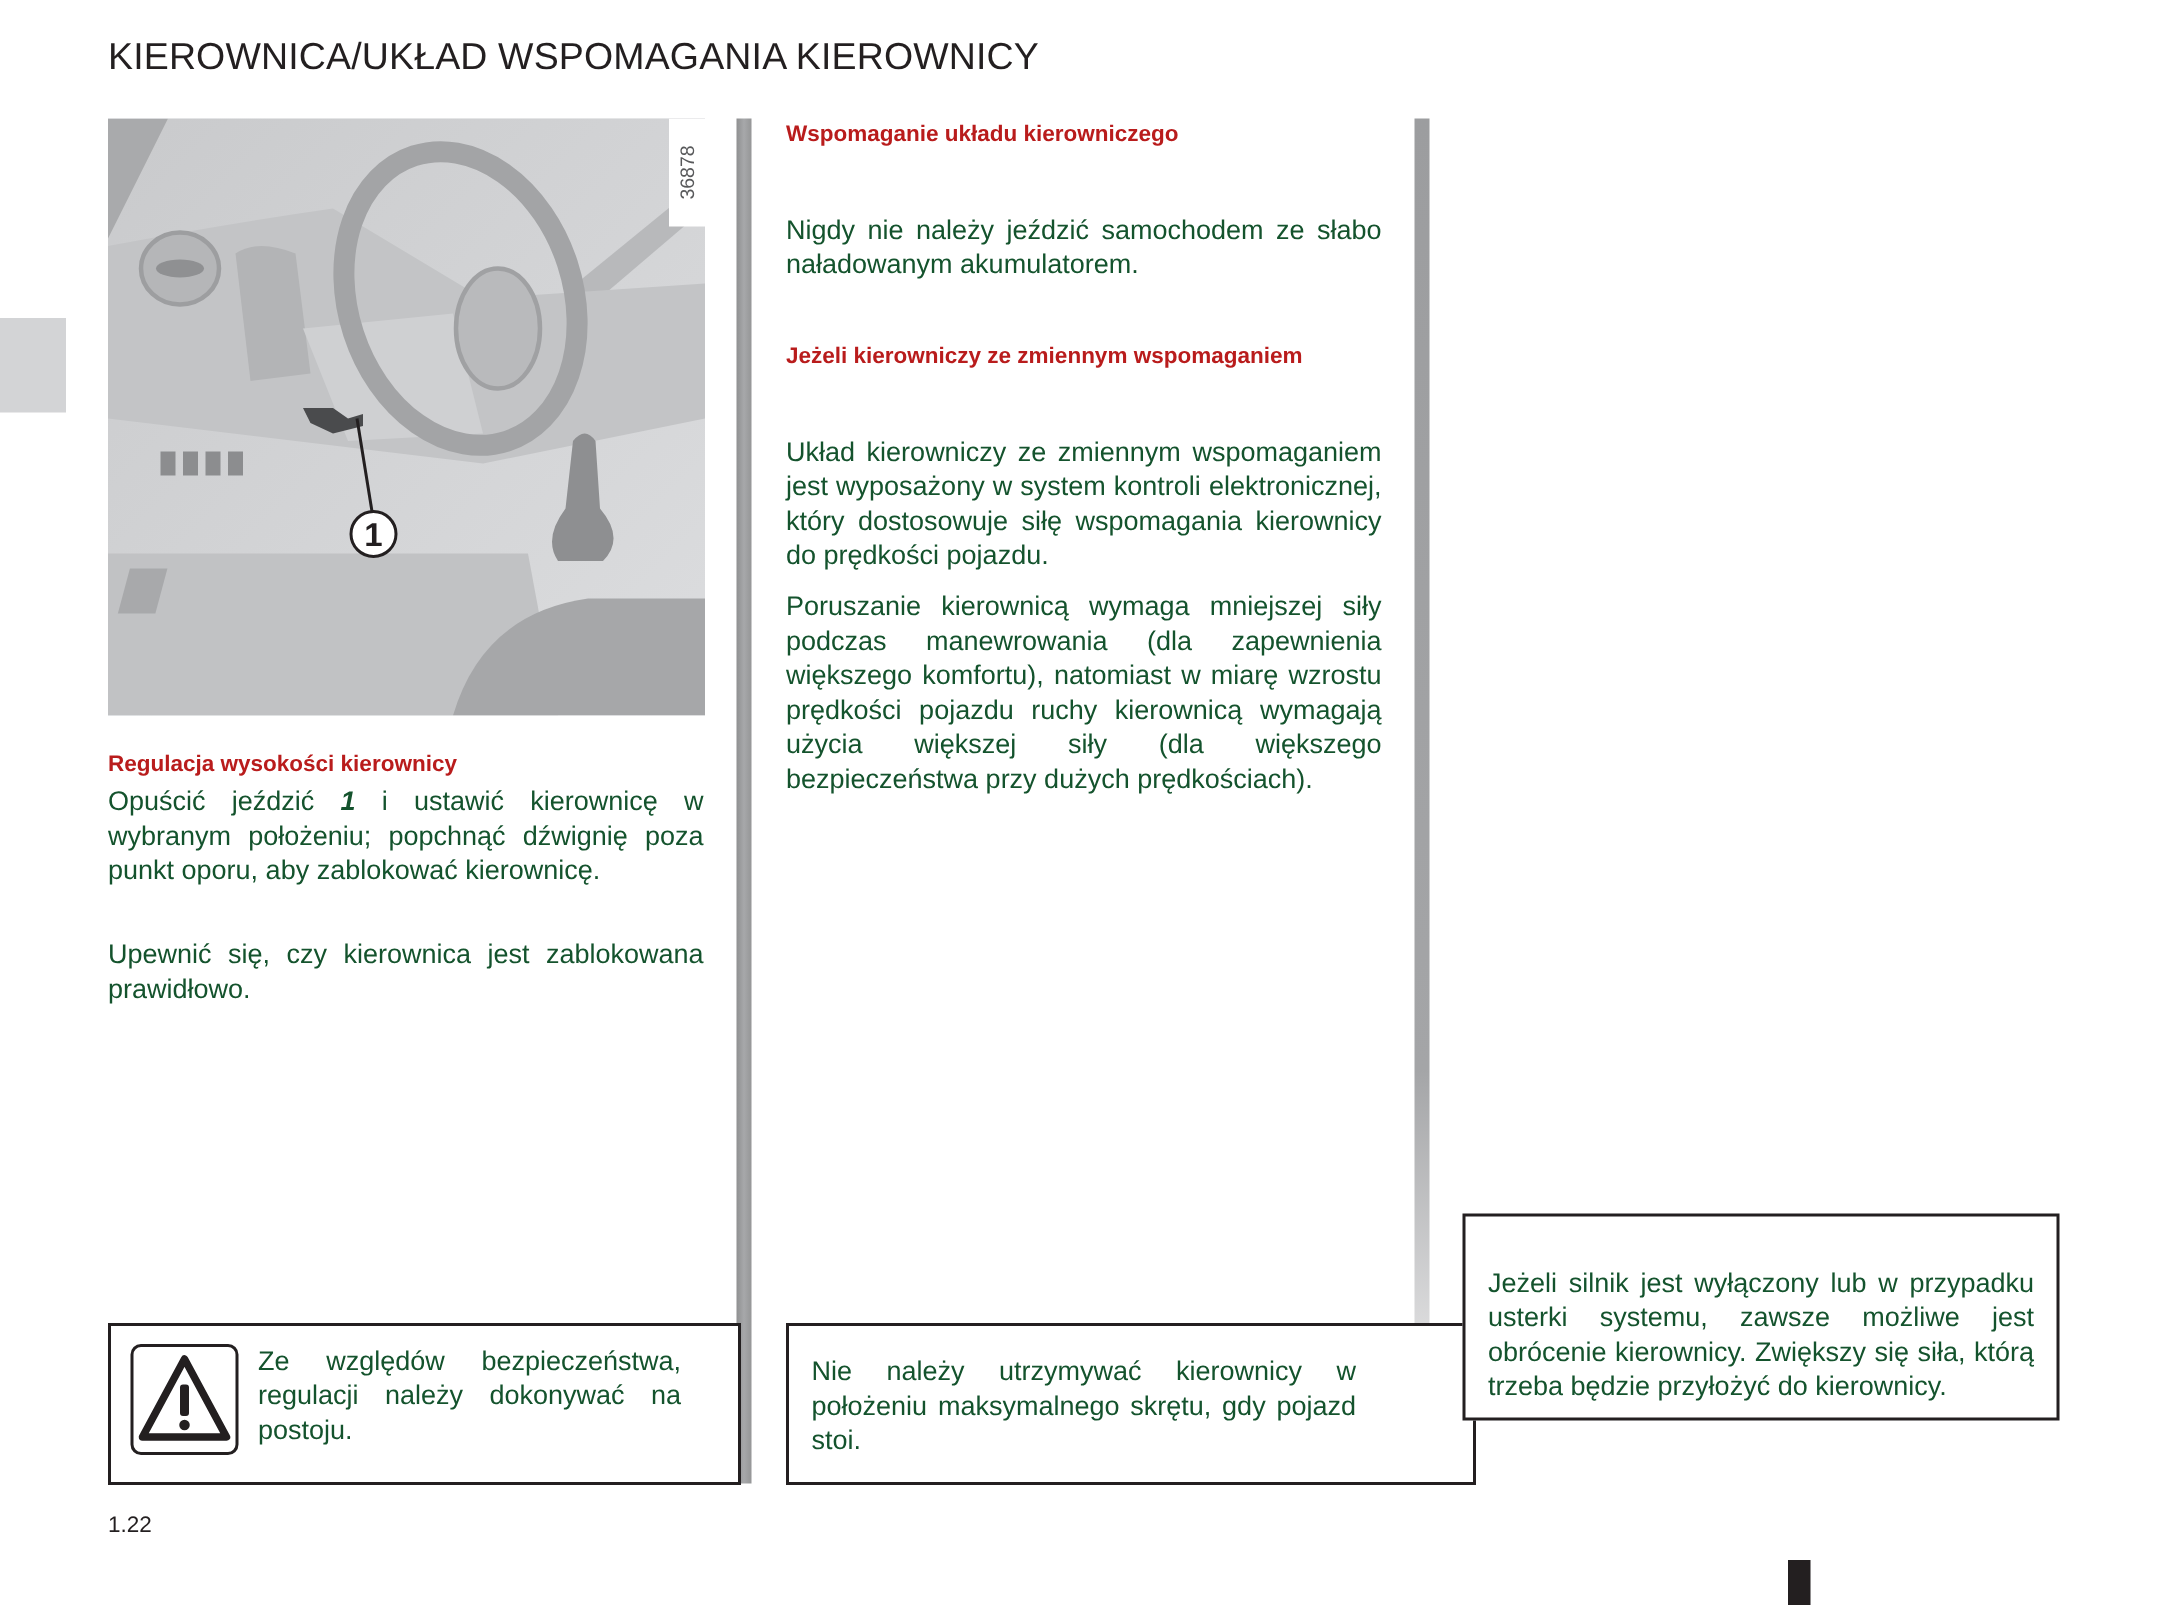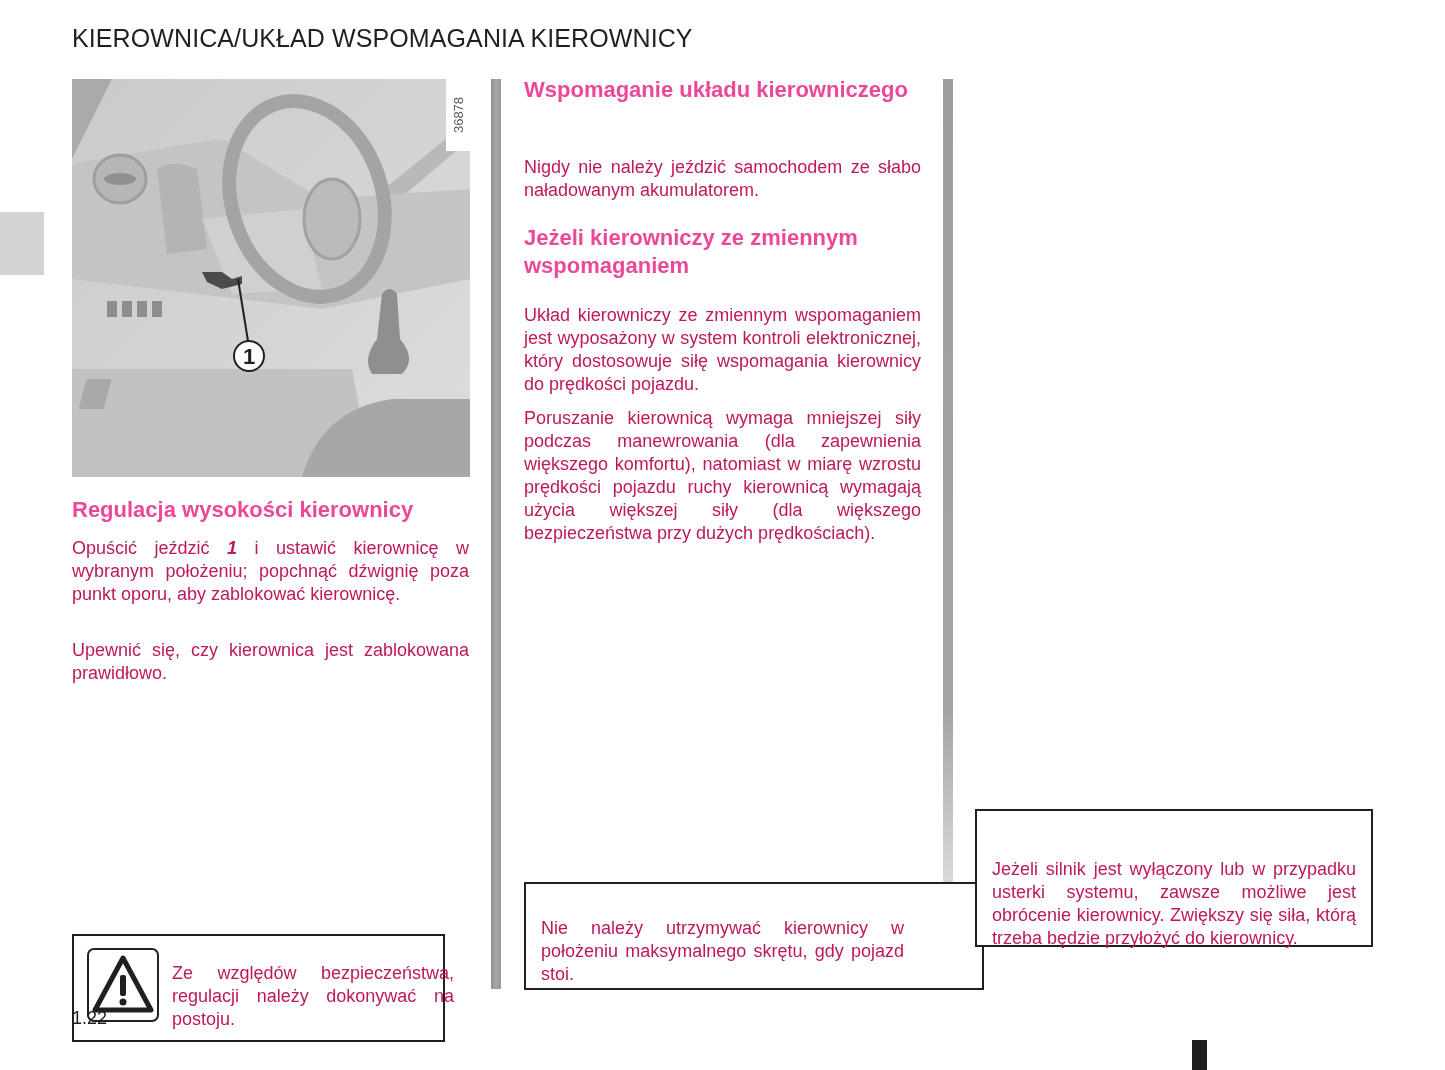--- a/index.html
+++ b/index.html
@@ -10,29 +10,29 @@
   .side-tab { left:0; top:212px; width:44px; height:63px; background:#d3d4d6; }
   .divider { width:10px; background:linear-gradient(to right,#8f9091,#a7a8aa,#959697); }
   .div1 { left:491px; top:79px; height:910px; }
   .div2 { left:943px; top:79px; height:906px;
           background:linear-gradient(to bottom,#9c9d9f 0%,#a4a5a7 70%,#e6e6e7 93%,#ffffff 100%); }
   .figure { left:72px; top:79px; width:398px; height:398px; background:#d0d1d3; overflow:hidden; }
   .figure svg { display:block; }
   .fig-id { position:absolute; right:0; top:0; width:24px; height:72px; background:#fff; }
   .fig-id span { position:absolute; left:50%; top:50%; transform:translate(-50%,-50%) rotate(-90deg);
                  font-size:13px; color:#58595b; white-space:nowrap; }
-  .h2 { font-size:22px; font-weight:bold; line-height:28px; color:#ec4899; }
-  .p { font-size:18px; line-height:23px; text-align:justify; color:#be185d; hyphens:manual;margin-top:14px; }
+  .h2 { font-size:15px; font-weight:bold; line-height:28px; color:#b91c1c; }
+  .p { font-size:18px; line-height:23px; text-align:justify; color:#14532d; hyphens:manual; }
   .col1 { left:72px; width:397px; }
   .col2 { left:524px; width:397px; }
   .box { border:2px solid #231f20; background:#fff; box-sizing:border-box; }
   .box .p { font-size:18px; line-height:23px; }
   .warn-icon { position:absolute; left:13px; top:12px; width:72px; height:74px;
                border:2px solid #231f20; border-radius:7px; box-sizing:border-box; }
-  .page-num { left:72px; top:1008px; font-size:18px; }
+  .page-num { left:72px; top:1008px; font-size:15px; }
   .tab-mark { left:1192px; top:1040px; width:15px; height:30px; background:#231f20; }
 </style>
 </head>
 <body>
 
 <div class="abs page-title">KIEROWNICA/UKŁAD WSPOMAGANIA KIEROWNICY</div>
 
 <div class="abs side-tab"></div>
 
 <div class="abs divider div1"></div>
@@ -86,21 +86,21 @@
     <span>36878</span>
   </div>
 </div>
 
 <div class="abs col1 h2" style="top:496px;">Regulacja wysokości kierownicy</div>
 <div class="abs col1 p" style="top:523px;">
   <span>Opuścić jeździć </span><b><i>1</i></b><span> i ustawić kierownicę w wybranym położeniu; popchnąć dźwignię poza punkt oporu, aby zablokować kierow­nicę.</span>
 </div>
 <div class="abs col1 p" style="top:625px;">Upewnić się, czy kierownica jest zabloko­wana prawidłowo.</div>
 
-<div class="abs box" style="left:72px; top:934px; width:373px; height:108px;">
+<div class="abs box" style="left:72px; top:882px; width:422px; height:108px;">
   <div class="warn-icon">
     <svg width="68" height="70" viewBox="0 0 68 70">
       <path d="M34 8 L62 60 L6 60 Z" fill="none" stroke="#231f20" stroke-width="5" stroke-linejoin="round"></path>
       <rect x="31" y="25" width="6" height="21" rx="2" fill="#231f20"></rect>
       <circle cx="34" cy="52" r="3.5" fill="#231f20"></circle>
     </svg>
   </div>
   <div class="p" style="position:absolute; left:98px; top:12px; width:282px;">Ze względów bezpieczeństwa, regulacji należy dokonywać na postoju.</div>
 </div>
 

